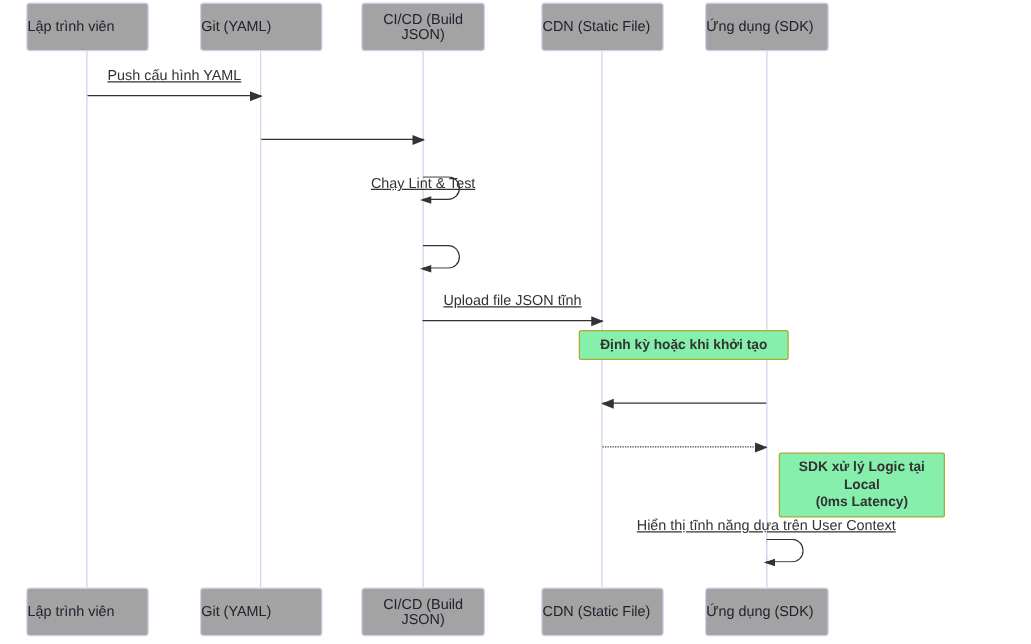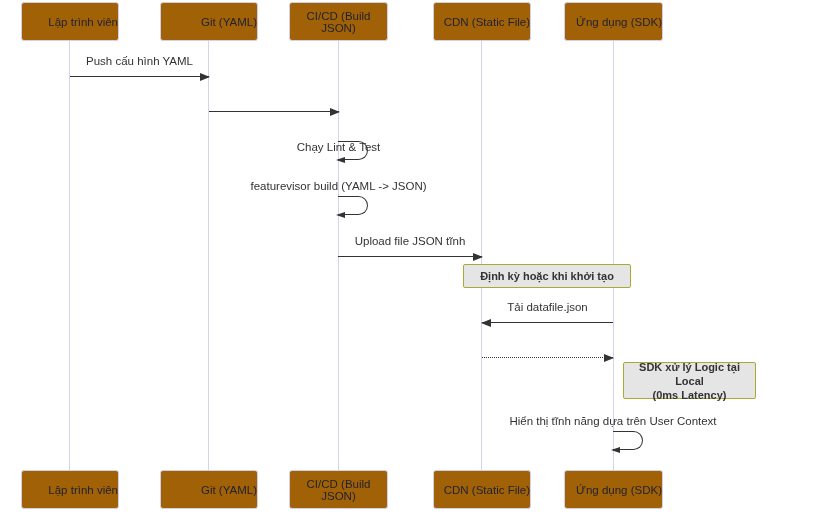--- a/index.html
+++ b/index.html
@@ -5,27 +5,27 @@
   html,body { margin:0; padding:0; background:#ffffff; }
   .diagram {
     position:relative; width:825px; height:515px; background:#ffffff;
     font-family:"Liberation Sans", sans-serif; overflow:hidden;
   }
   .lifeline {
     position:absolute; top:41px; height:429px; width:1px; background:#d7d2ec;
   }
   .actor {
     position:absolute; width:98px; height:39px; box-sizing:border-box;
-    background:#a16207; border:1px solid #d3cfe8; border-radius:3px;
-    display:flex; align-items:center; justify-content:flex-end;
+    background:#a3a3a3; border:1px solid #d3cfe8; border-radius:3px;
+    display:flex; align-items:center; justify-content:flex-start;
     font-size:11.5px; color:#22222e; text-align:center;
   }
   .msg-label {
     position:absolute; font-size:11.5px; color:#333333; text-align:center;
-    line-height:14px; white-space:nowrap; display:flex; justify-content:center;
+    line-height:14px; white-space:nowrap; display:flex; justify-content:center;text-decoration:underline;
   }
   .line {
     position:absolute; height:0; border-top:1px solid #333333;
   }
   .line.dotted { border-top:1.5px dotted #333333; }
   .ah {
     position:absolute; width:0; height:0;
     border-top:4px solid transparent; border-bottom:4px solid transparent;
   }
   .ah.right { right:-1px; top:-4.5px; border-left:10px solid #333333; }
@@ -35,21 +35,21 @@
     border:1.5px solid #333333; border-left:none;
     border-radius:0 12px 12px 0;
   }
   .self-loop .ah {
     left:-2px; bottom:-4px; top:auto;
     border-top:3.5px solid transparent; border-bottom:3.5px solid transparent;
     border-right:9px solid #333333;
   }
   .note {
     position:absolute; box-sizing:border-box;
-    background:#e5e5e5; border:1px solid #AAAA33; border-radius:2px;
+    background:#86efac; border:1px solid #AAAA33; border-radius:2px;
     color:#333333; font-size:11px; font-weight:bold;
     display:flex; align-items:center; justify-content:center;
     text-align:center; white-space:pre-line; line-height:14px;
   }
 </style>
 </head>
 <body>
 
 <div class="diagram">
 
@@ -86,48 +86,42 @@
       <span class="ah right"></span>
     </div>
 
   <div class="msg-label" style="left:258px;top:140px;width:161px">
       <span>Chạy Lint &amp; Test</span>
     </div>
   <div class="self-loop" style="left:338px;top:141px">
       <span class="ah"></span>
     </div>
 
-  <div class="msg-label" style="left:258px;top:179px;width:161px">
-      <span>featurevisor build (YAML -&gt; JSON)</span>
-    </div>
   <div class="self-loop" style="left:338px;top:196px">
       <span class="ah"></span>
     </div>
 
   <div class="msg-label" style="left:338px;top:234px;width:144px">
       <span>Upload file JSON tĩnh</span>
     </div>
   <div class="line" style="left:338px;top:256px;width:144px">
       <span class="ah right"></span>
     </div>
 
   <div class="note" style="left:463px;top:264px;width:168px;height:24px"><span>Định kỳ hoặc khi khởi tạo</span></div>
 
-  <div class="msg-label" style="left:482px;top:300px;width:131px">
-      <span>Tải datafile.json</span>
-    </div>
   <div class="line" style="left:482px;top:322px;width:131px">
       <span class="ah left"></span>
     </div>
 
   <div class="line dotted" style="left:482px;top:357px;width:131px">
       <span class="ah right"></span>
     </div>
 
-  <div class="note" style="left:623px;top:362px;width:133px;height:37px"><span>SDK xử lý Logic tại Local
+  <div class="note" style="left:623px;top:362px;width:133px;height:52px"><span>SDK xử lý Logic tại Local
 (0ms Latency)</span></div>
 
   <div class="msg-label" style="left:503px;top:414px;width:220px">
       <span>Hiển thị tĩnh năng dựa trên User Context</span>
     </div>
   <div class="self-loop" style="left:613px;top:431px">
       <span class="ah"></span>
     </div>
 
   <div class="actor" style="left:21px;top:470px">

